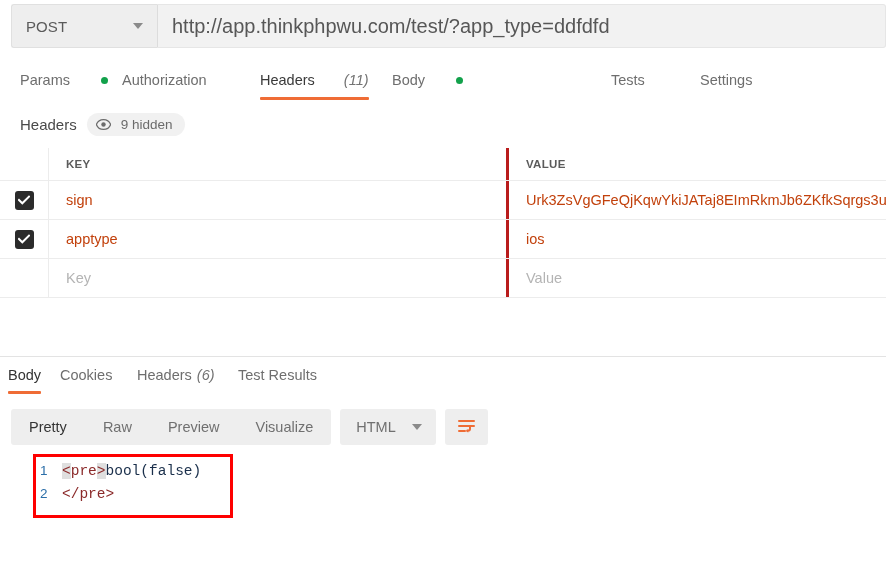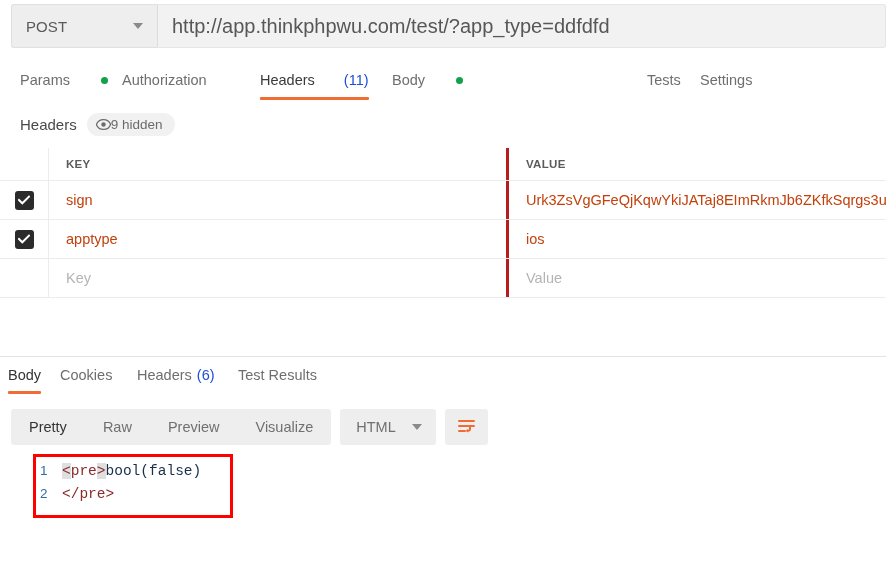--- a/index.html
+++ b/index.html
@@ -70,30 +70,30 @@
   .rtab .uline {
     position: absolute; left: 0; right: 0; bottom: 0;
     height: 3px; background: #ef6c35; border-radius: 1px;
   }
   .dot {
     display: inline-block;
     width: 7px; height: 7px; border-radius: 50%;
     background: #12a14b;
     margin-left: 7px;
   }
-  .count { color: #1d4ed8; margin-left: 5px; }
+  .count { color: #737373; margin-left: 5px; font-style: italic; }
 
   
   .subhead {
     position: absolute; left: 20px; top: 113px;
     display: flex; align-items: center; gap: 10px;
   }
   .subhead-title { font-size: 15px; color: #4a4a4a; }
   .hidden-pill {
-    display: flex; align-items: center; gap: 0;
+    display: flex; align-items: center; gap: 10px;
     background: #f1f1f1; border-radius: 12px;
     padding: 4px 12px 4px 9px;
     font-size: 13.5px; color: #6b6b6b;
     cursor: pointer;
   }
   .eye { display: block; }
 
   
   .kvtable {
     position: absolute; left: 0; top: 148px;
@@ -239,21 +239,21 @@
     </div>
     <div class="rtab active" style="position: absolute; left: 260px;">
       <span>Headers</span>
       <span class="count">(11)</span>
       <span class="uline"></span>
     </div>
     <div class="rtab" style="position: absolute; left: 392px;">
       <span>Body</span>
       <span class="dot"></span>
     </div>
-    <div class="rtab" style="position: absolute; left: 647px;">
+    <div class="rtab" style="position: absolute; left: 611px;">
       <span>Tests</span>
     </div>
     <div class="rtab" style="position: absolute; left: 700px;">
       <span>Settings</span>
     </div>
   </div>
 
 <div class="subhead">
   <span class="subhead-title">Headers</span>
   <span class="hidden-pill">

